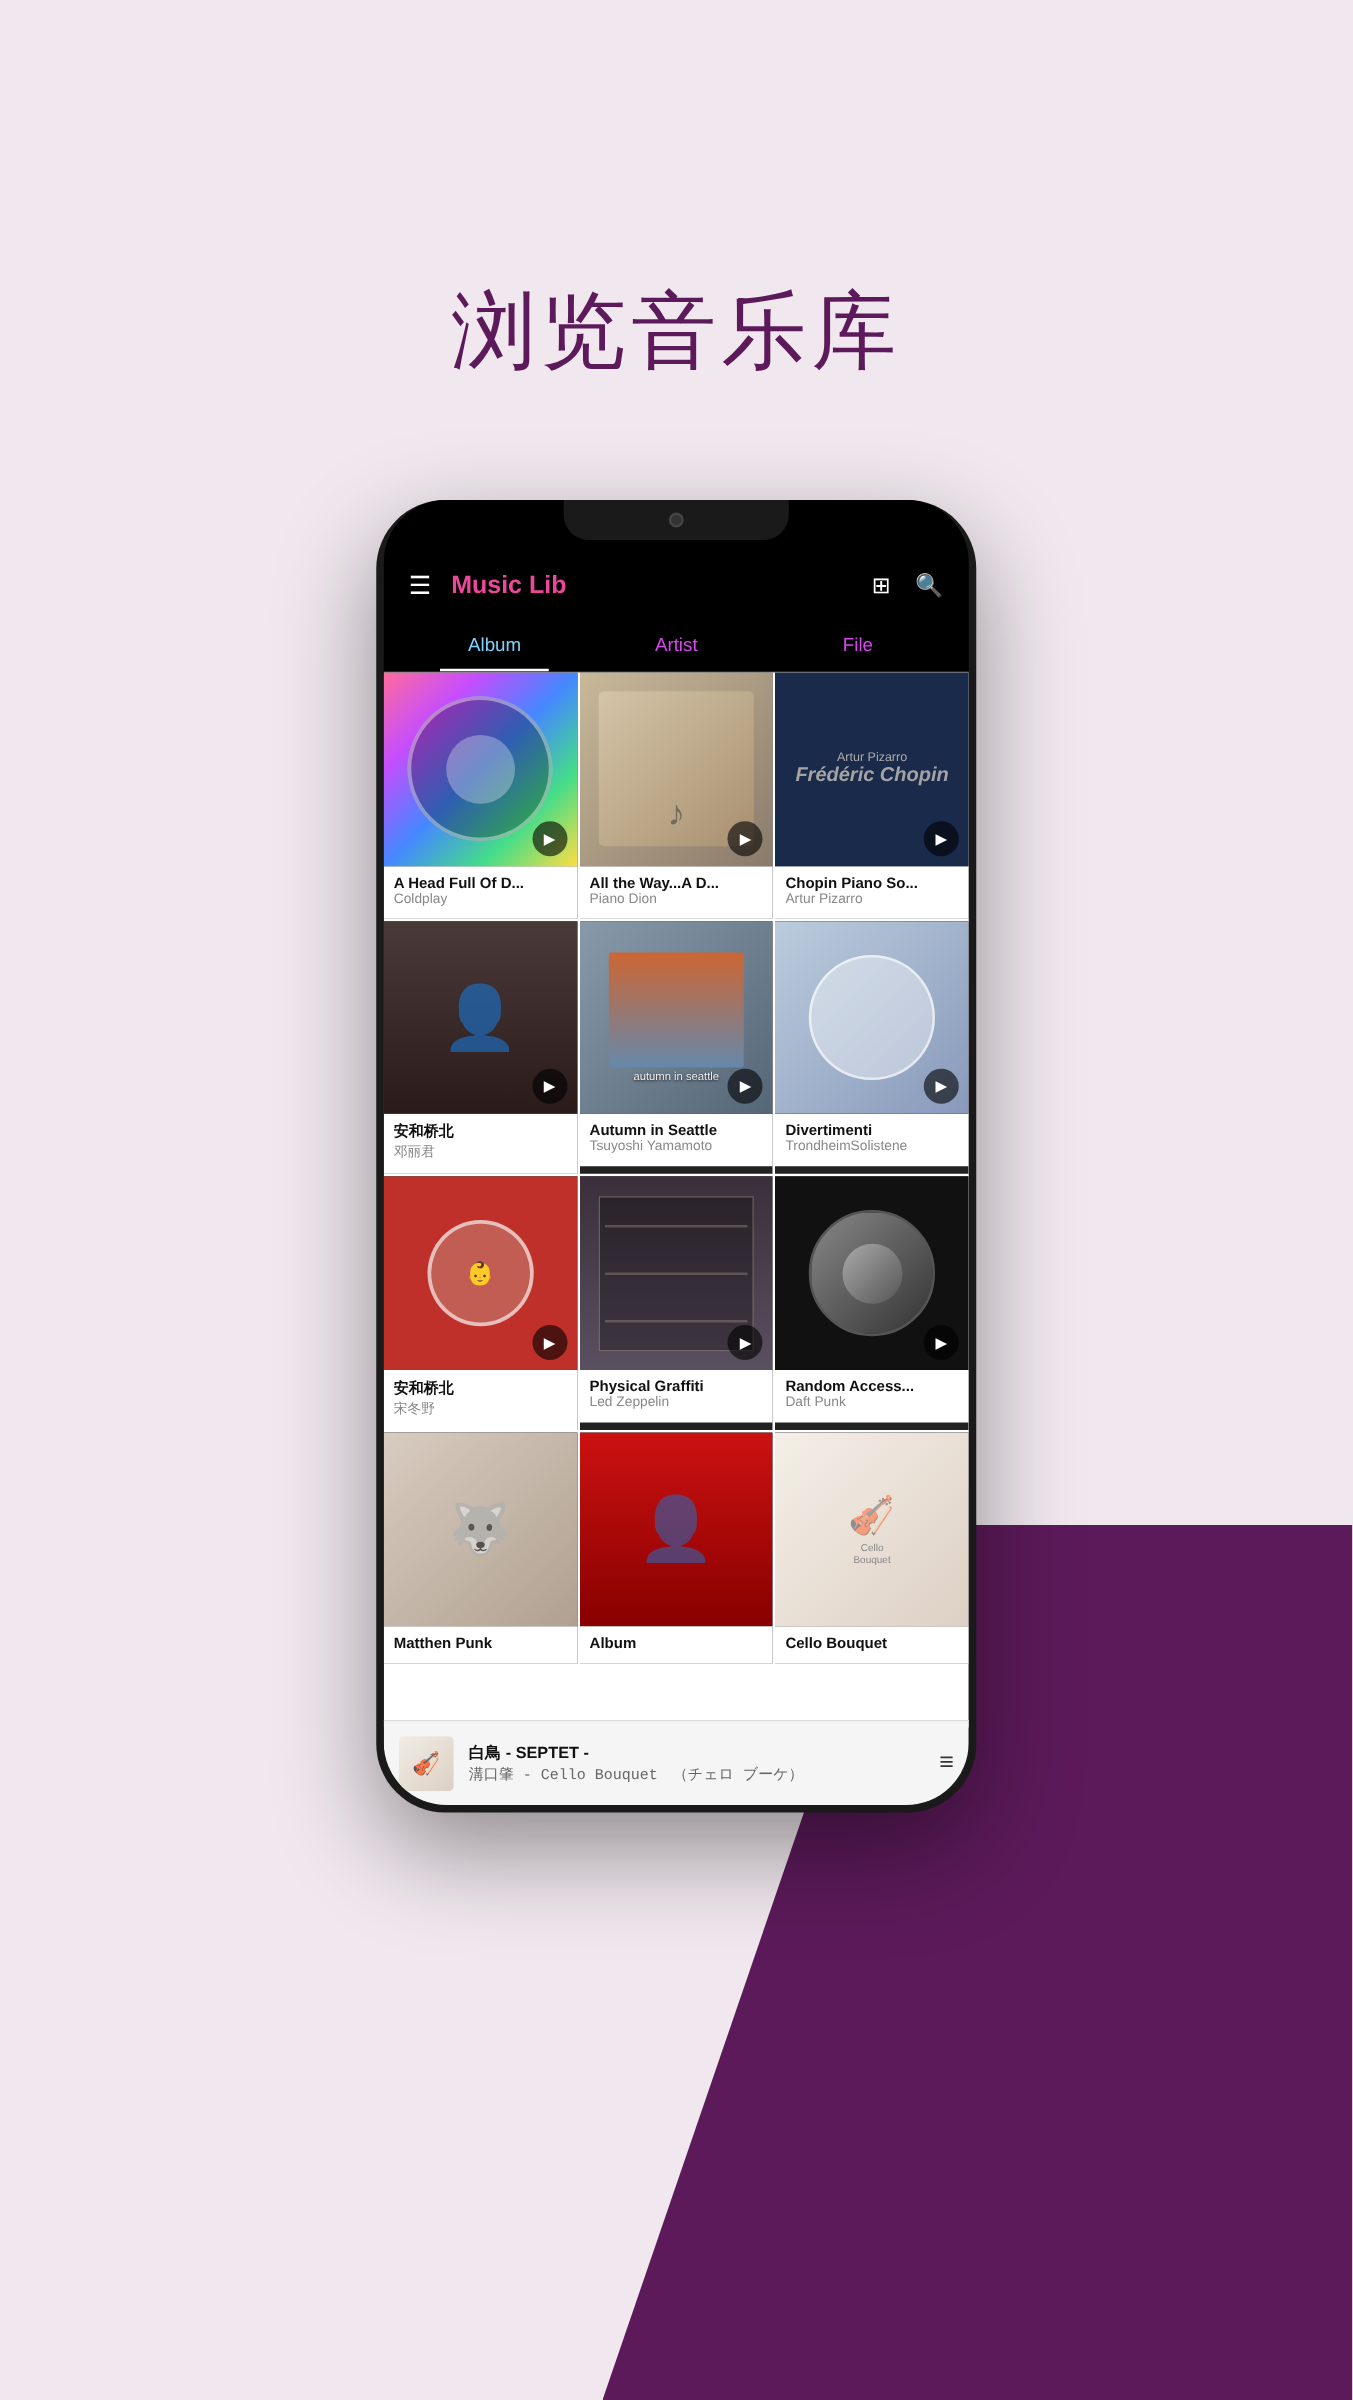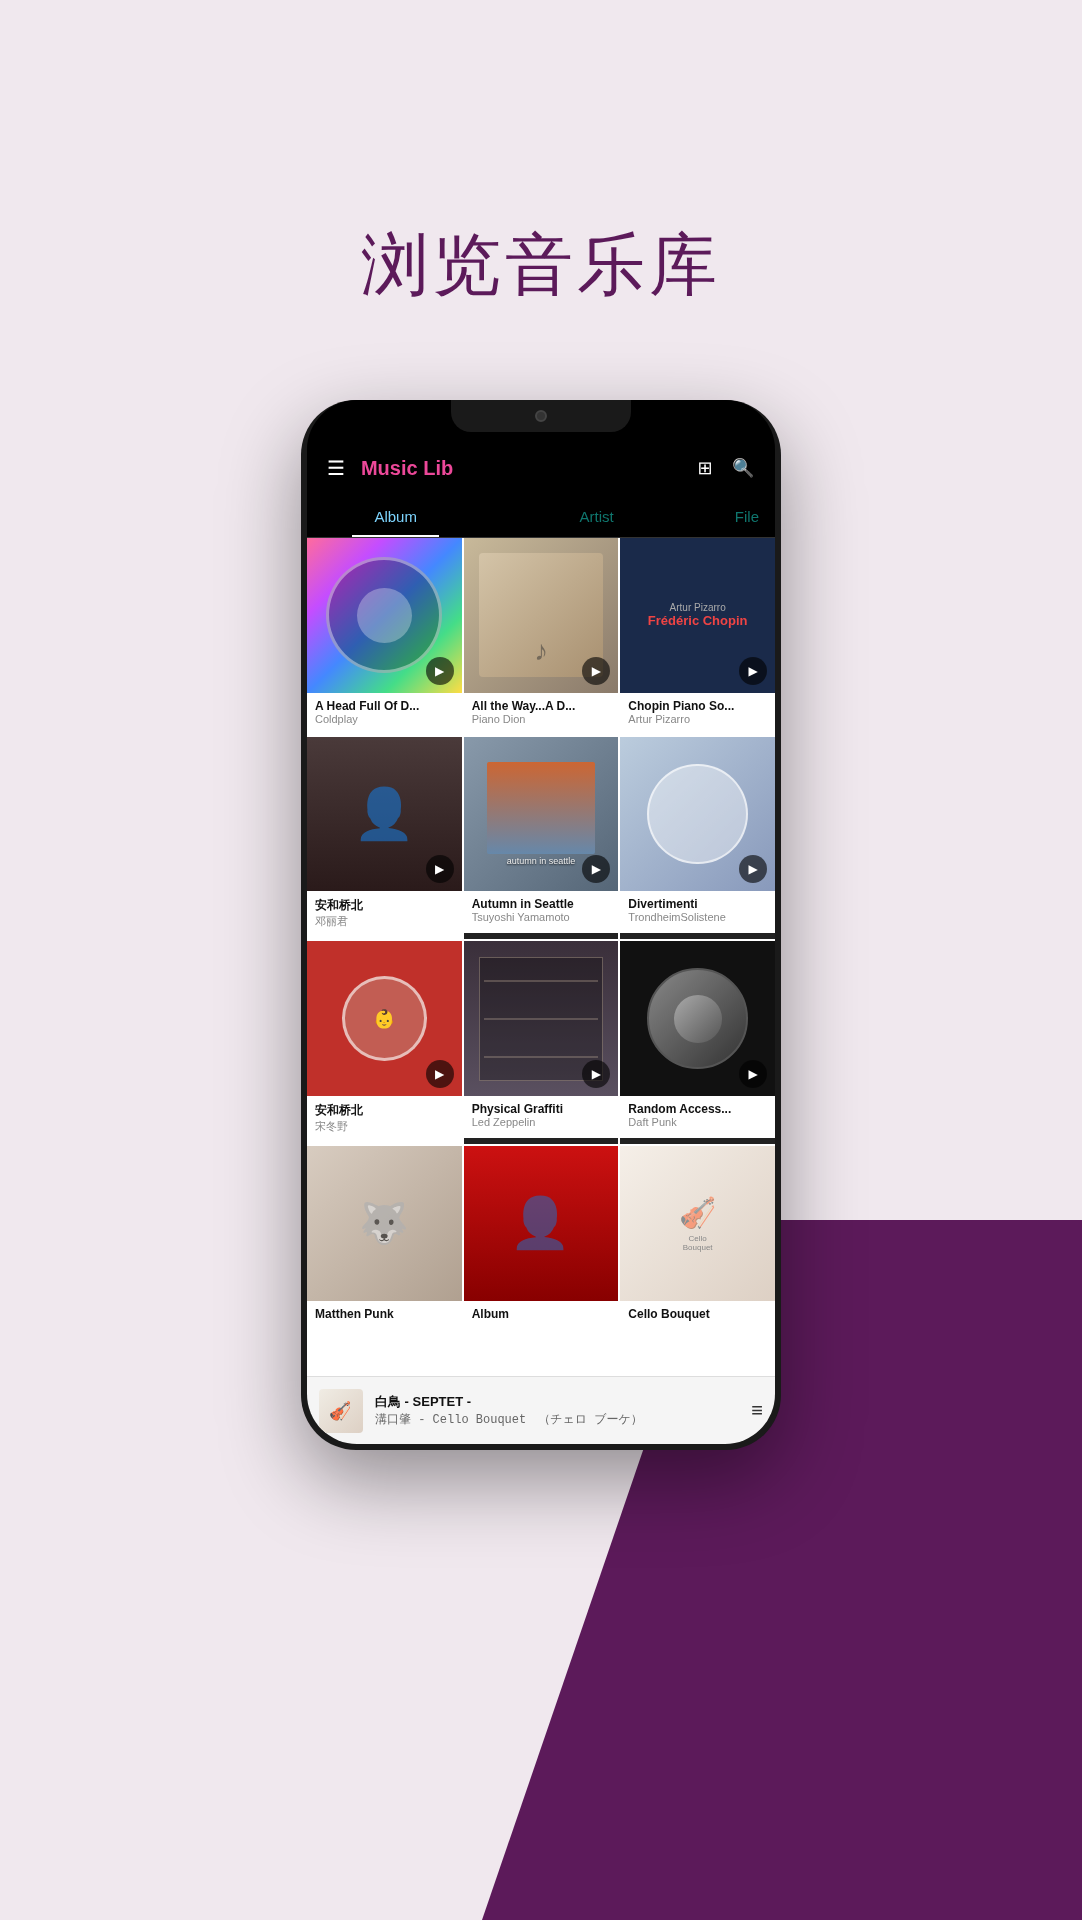--- a/index.html
+++ b/index.html
@@ -142,22 +142,21 @@
     .tab.active::after {
       content: '';
       position: absolute;
       bottom: 0;
       left: 20%;
       width: 60%;
       height: 2px;
       background: white;
     }
     .tab.inactive {
-      color: #0f766e;
-      text-align: right;
+      color: #d946ef;
     }
 
     
     .scroll-content {
       background: #fff;
       height: calc(100% - 200px);
       overflow: hidden;
     }
 
     
@@ -326,21 +325,21 @@
             <div class="album-name">All the Way...A D...</div>
             <div class="album-artist">Piano Dion</div>
           </div>
         </div>
 
         <div class="album-item">
           <div class="album-cover album-bg-3">
             <div style="width:100%;height:100%;display:flex;align-items:center;justify-content:center;flex-direction:column;gap:4px;">
               <div style="color:#ccc;font-size:11px;text-align:center;padding:4px;">
                 <div style="font-size:10px;color:#aaa;">Artur Pizarro</div>
-                <div style="font-size:13px;color:#ef4444;font-weight:700;">Frédéric Chopin</div>
+                <div style="font-size:16px;color:#a3a3a3;font-weight:700;font-style:italic;">Frédéric Chopin</div>
               </div>
             </div>
             <div class="play-btn">▶</div>
           </div>
           <div class="album-info">
             <div class="album-name">Chopin Piano So...</div>
             <div class="album-artist">Artur Pizarro</div>
           </div>
         </div>
 

